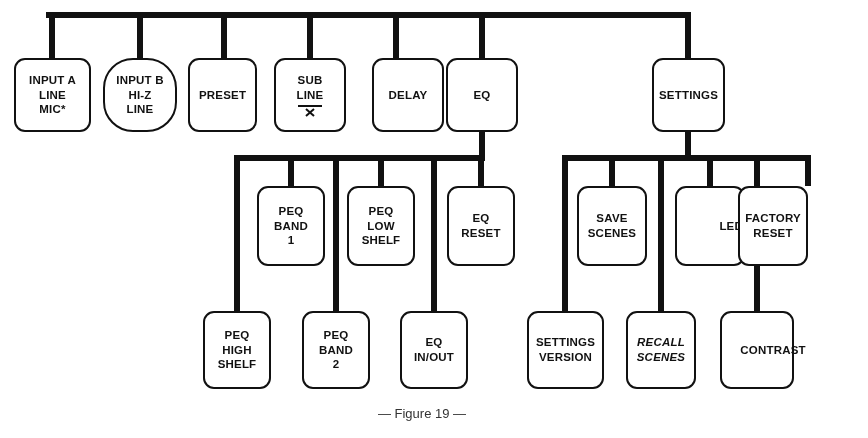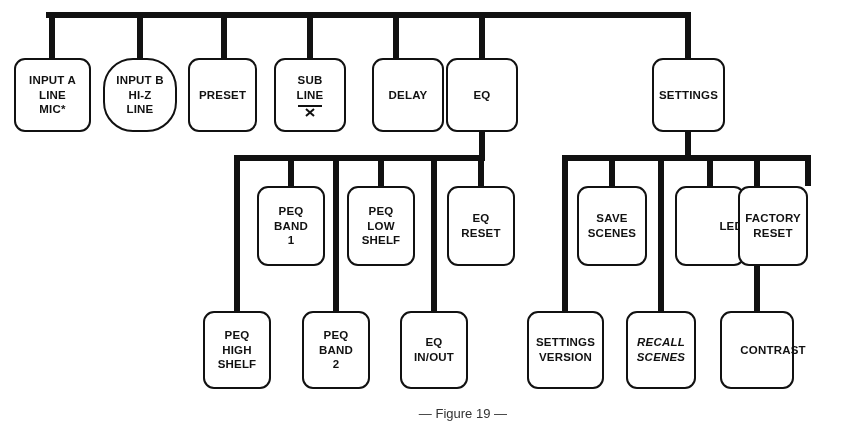--- a/index.html
+++ b/index.html
@@ -41,21 +41,21 @@
   }
   .submenu-glyph {
     margin-top: 2px;
     display: block;
   }
   .caption {
     position: absolute;
     left: 337px;
     top: 406px;
     width: 170px;
-    text-align: right;
+    text-align: center;
     font-size: 13px;
     color: #333333;
     font-weight: normal;
   }
 </style>
 </head>
 <body>
 
 <div class="figure-canvas">
 

